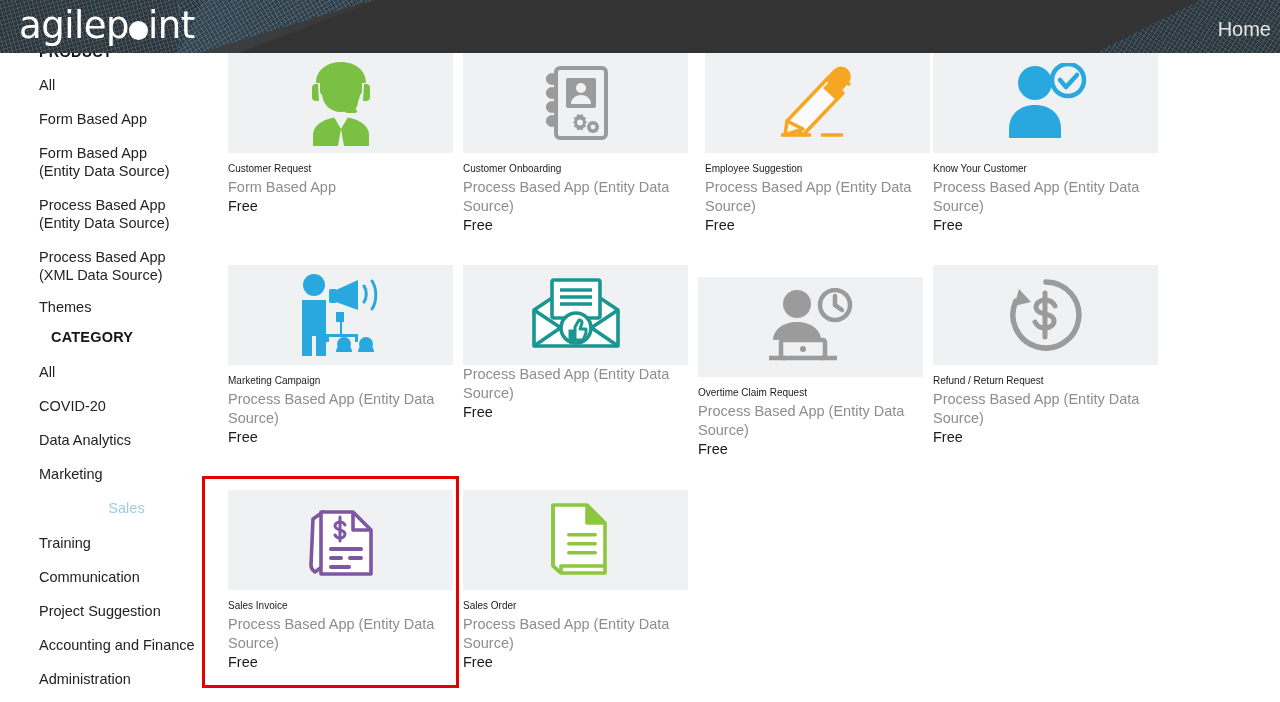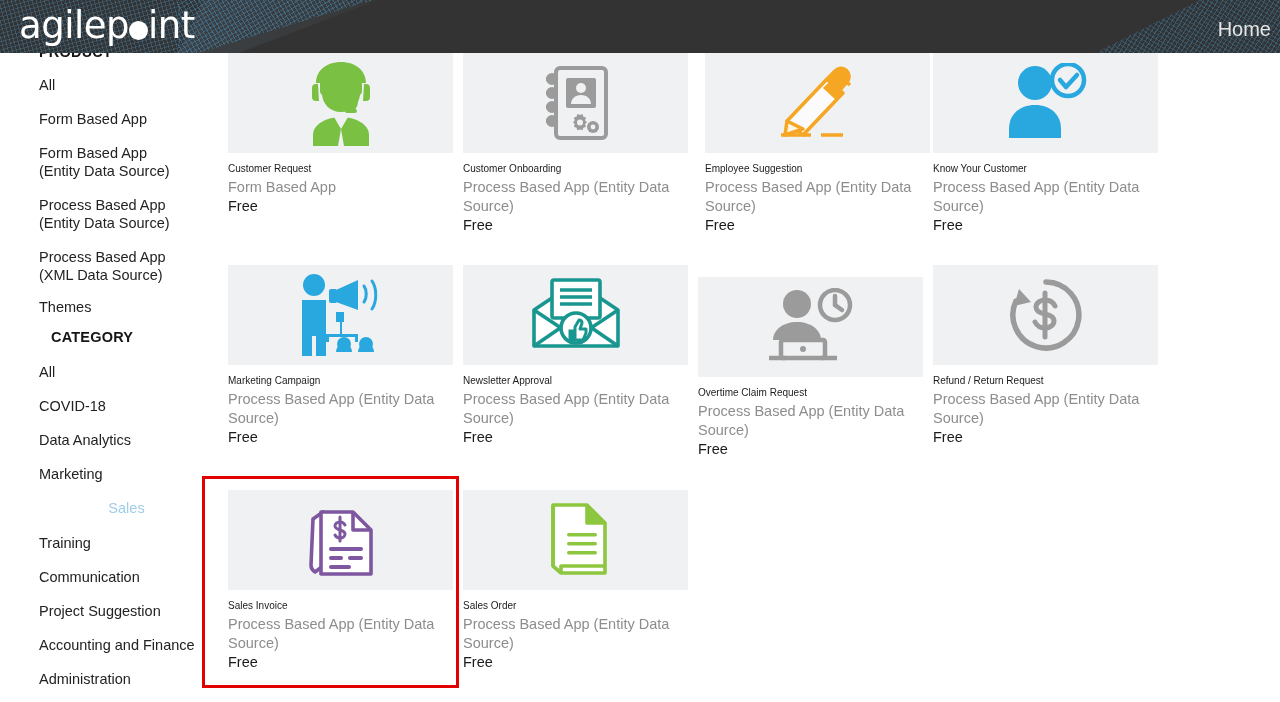--- a/index.html
+++ b/index.html
@@ -169,21 +169,21 @@
 <div id="sidebar">
     <div class="facet-title" style="position: absolute; top: 4px; left: 0px; width: 222px;">PRODUCT</div>
     <div class="facet-item" style="position: absolute; top: 36px; left: 0px; width: 222px; white-space: nowrap;">All</div>
     <div class="facet-item" style="position: absolute; top: 70px; left: 0px; width: 222px; white-space: nowrap;">Form Based App</div>
     <div class="facet-item" style="position: absolute; top: 104px; left: 0px; width: 180px;">Form Based App (Entity Data Source)</div>
     <div class="facet-item" style="position: absolute; top: 156px; left: 0px; width: 180px;">Process Based App (Entity Data Source)</div>
     <div class="facet-item" style="position: absolute; top: 208px; left: 0px; width: 180px;">Process Based App (XML Data Source)</div>
     <div class="facet-item" style="position: absolute; top: 258px; left: 0px; width: 222px; white-space: nowrap;">Themes</div>
     <div class="facet-title" style="position: absolute; top: 289px; left: 12px; width: 222px;">CATEGORY</div>
     <div class="facet-item" style="position: absolute; top: 323px; left: 0px; width: 222px; white-space: nowrap;">All</div>
-    <div class="facet-item" style="position: absolute; top: 357px; left: 0px; width: 222px; white-space: nowrap;">COVID-18</div>
+    <div class="facet-item" style="position: absolute; top: 357px; left: 0px; width: 222px; white-space: nowrap;">COVID-20</div>
     <div class="facet-item" style="position: absolute; top: 391px; left: 0px; width: 222px; white-space: nowrap;">Data Analytics</div>
     <div class="facet-item" style="position: absolute; top: 425px; left: 0px; width: 222px; white-space: nowrap;">Marketing</div>
     <div class="facet-item selected" style="position: absolute; top: 459px; left: 0px; width: 222px; white-space: nowrap; text-align: center;">Sales</div>
     <div class="facet-item" style="position: absolute; top: 494px; left: 0px; width: 222px; white-space: nowrap;">Training</div>
     <div class="facet-item" style="position: absolute; top: 528px; left: 0px; width: 222px; white-space: nowrap;">Communication</div>
     <div class="facet-item" style="position: absolute; top: 562px; left: 0px; width: 222px; white-space: nowrap;">Project Suggestion</div>
     <div class="facet-item" style="position: absolute; top: 596px; left: 0px; width: 222px; white-space: nowrap;">Accounting and Finance</div>
     <div class="facet-item" style="position: absolute; top: 630px; left: 0px; width: 222px; white-space: nowrap;">Administration</div>
   </div>
 
@@ -308,21 +308,20 @@
           <path d="M4 34l42 28 42-28"></path>
           <path d="M4 70l32-22M88 70L56 48"></path>
           <circle cx="46" cy="52" r="15" fill="#ffffff"></circle>
         </g>
         <g fill="none" stroke="#18968f" stroke-width="3">
           <path d="M40 55v9h3v-9z"></path>
           <path d="M45 64h8l3-7v-4h-6l2-6c0-2-1-3-3-3l-4 7v13z" stroke-linejoin="round"></path>
         </g>
       </svg>
       </div>
-      <div class="tile-title">Newsletter Approval</div>
       <div class="tile-sub">Process Based App (Entity Data Source)</div>
       <div class="tile-price">Free</div>
     </div>
     <div class="tile" style="left: 476px; top: 224px;">
       <div class="thumb">
         <svg width="96" height="78" viewBox="0 0 96 78">
         <g fill="#9b9b9b">
           <circle cx="34" cy="16" r="14"></circle>
           <path d="M34 34c-14 0-24 8-24 18h48c0-10-10-18-24-18z"></path>
         </g>

